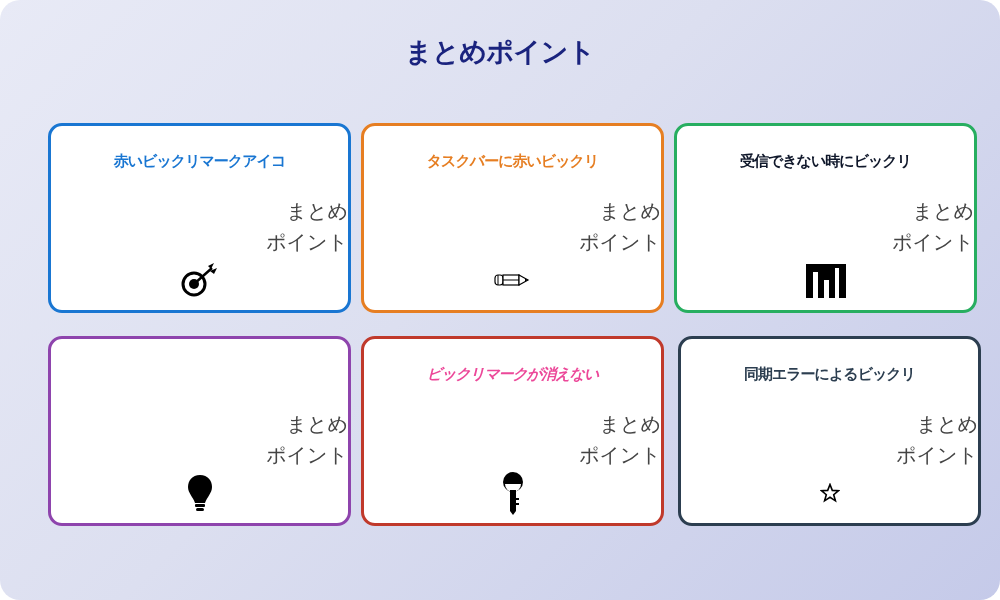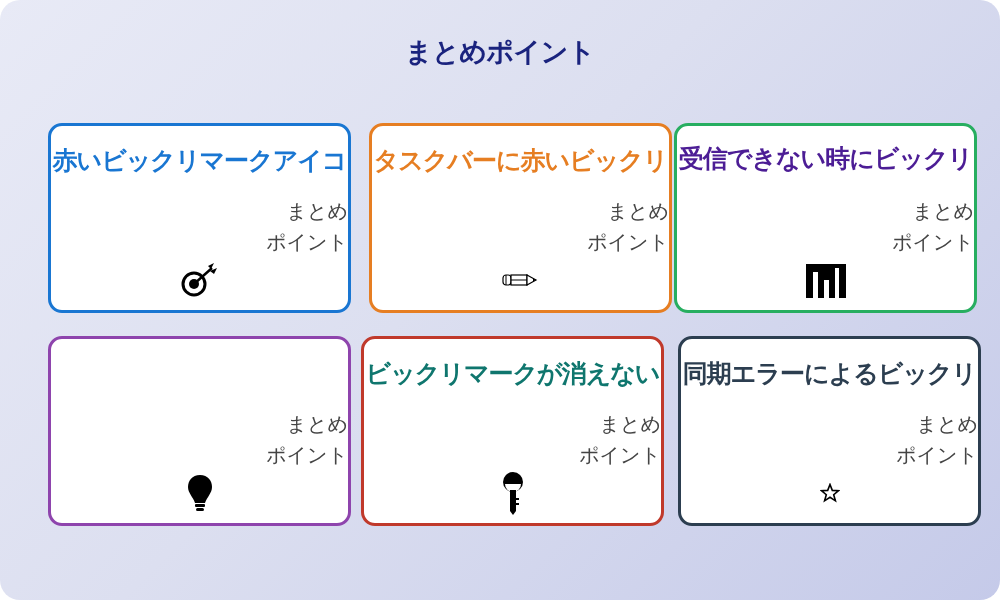--- a/index.html
+++ b/index.html
@@ -14,21 +14,21 @@
       font-size: 27px; font-weight: bold; color: #1a237e; letter-spacing: -0.5px;
       line-height: 40px;
     }
     .card {
       position: absolute; width: 297px; height: 184px;
       background: #ffffff; border: 3px solid #999; border-radius: 14px;
       box-sizing: content-box;
     }
     .card-title {
       position: absolute; left: -6px; right: -6px; top: 20px; text-align: center;
-      font-size: 25px; font-weight: bold; line-height: 30px; letter-spacing: -1px;
+      font-size: 15px; font-weight: bold; line-height: 30px; letter-spacing: -1px;
       white-space: nowrap;
     }
     .card-body {
       position: absolute; left: 0; right: 0; top: 70px; text-align: right;
       font-size: 20px; color: #444444; line-height: 31px;
     }
     .card-body span { display: block; }
     .card-icon {
       position: absolute; left: 0; right: 0; top: 136px; height: 36px;
       display: flex; justify-content: center; align-items: center;
@@ -51,40 +51,40 @@
       <svg width="40" height="36" viewBox="0 0 40 36">
         <circle cx="14" cy="22" r="11" fill="none" stroke="#000" stroke-width="3"></circle>
         <circle cx="14" cy="22" r="5" fill="#000"></circle>
         <line x1="14" y1="22" x2="32" y2="6" stroke="#000" stroke-width="2.5"></line>
         <path d="M28 4 L34 1 L31 7 Z" fill="#000"></path>
         <path d="M30 9 L37 6 L34 12 Z" fill="#000"></path>
       </svg>
     </div>
   </div>
 
-  <div class="card" style="left:361px; top:123px; border-color:#e67e22;margin-left:8px;">
+  <div class="card" style="left:361px; top:123px; border-color:#e67e22;">
     <div class="card-title" style="color:#e67e22;">タスクバーに赤いビックリ</div>
     <div class="card-body">
       <span>まとめ</span>
       <span>ポイント</span>
     </div>
     <div class="card-icon">
       <svg width="40" height="16" viewBox="0 0 40 16">
         <rect x="2" y="3" width="8" height="10" rx="3" fill="#fff" stroke="#000" stroke-width="1.2"></rect>
         <line x1="5" y1="3" x2="5" y2="13" stroke="#000" stroke-width="1"></line>
         <rect x="10" y="3" width="16" height="10" fill="#fff" stroke="#000" stroke-width="1.2"></rect>
         <line x1="10" y1="8" x2="26" y2="8" stroke="#000" stroke-width="1"></line>
         <path d="M26 3 L35 8 L26 13 Z" fill="#fff" stroke="#000" stroke-width="1.2"></path>
         <path d="M32 6.5 L35 8 L32 9.5 Z" fill="#000"></path>
       </svg>
     </div>
   </div>
 
   <div class="card" style="left:674px; top:123px; border-color:#27ae60;">
-    <div class="card-title" style="color:#4c1d95;font-family:Liberation Mono, monospace;">受信できない時にビックリ</div>
+    <div class="card-title" style="color:#0f172a;">受信できない時にビックリ</div>
     <div class="card-body">
       <span>まとめ</span>
       <span>ポイント</span>
     </div>
     <div class="card-icon">
       <svg width="40" height="36" viewBox="0 0 40 36">
         <rect x="0" y="2" width="40" height="34" fill="#000"></rect>
         <rect x="7" y="10" width="5" height="26" fill="#fff"></rect>
         <rect x="18" y="18" width="5" height="18" fill="#fff"></rect>
         <rect x="29" y="6" width="4" height="30" fill="#fff"></rect>
@@ -100,21 +100,21 @@
     <div class="card-icon">
       <svg width="30" height="40" viewBox="0 0 30 40">
         <path d="M15 2 C7 2 3 8 3 14 C3 20 8 24 10 30 L20 30 C22 24 27 20 27 14 C27 8 23 2 15 2 Z" fill="#000"></path>
         <rect x="10" y="31" width="10" height="3" rx="1" fill="#000"></rect>
         <rect x="11" y="35" width="8" height="3" rx="1.5" fill="#000"></rect>
       </svg>
     </div>
   </div>
 
   <div class="card" style="left:361px; top:336px; border-color:#c0392b;">
-    <div class="card-title" style="color:#0f766e;">ビックリマークが消えない</div>
+    <div class="card-title" style="color:#ec4899;font-style:italic;">ビックリマークが消えない</div>
     <div class="card-body">
       <span>まとめ</span>
       <span>ポイント</span>
     </div>
     <div class="card-icon">
       <svg width="26" height="44" viewBox="0 0 26 44">
         <circle cx="13" cy="11" r="10" fill="#000"></circle>
         <path d="M5 13 A8 8 0 0 0 21 13 Z" fill="#fff"></path>
         <rect x="10" y="19" width="6" height="21" fill="#000"></rect>
         <path d="M10 40 L13 44 L16 40 Z" fill="#000"></path>

